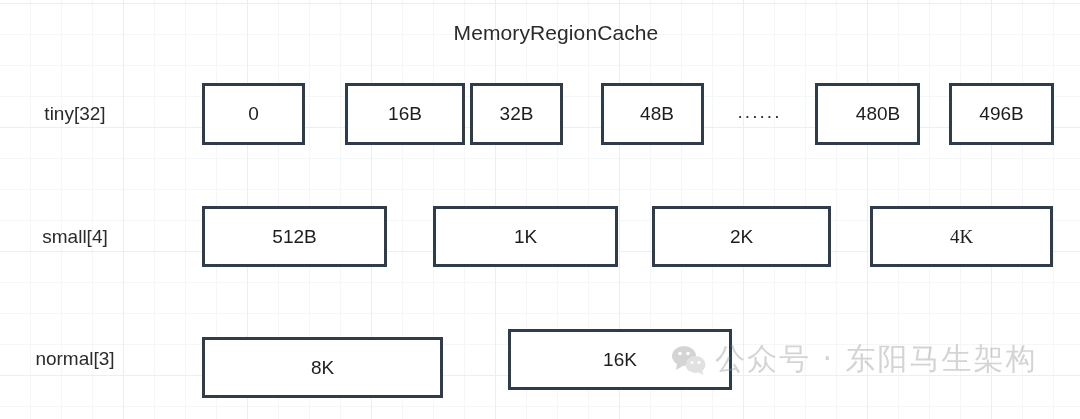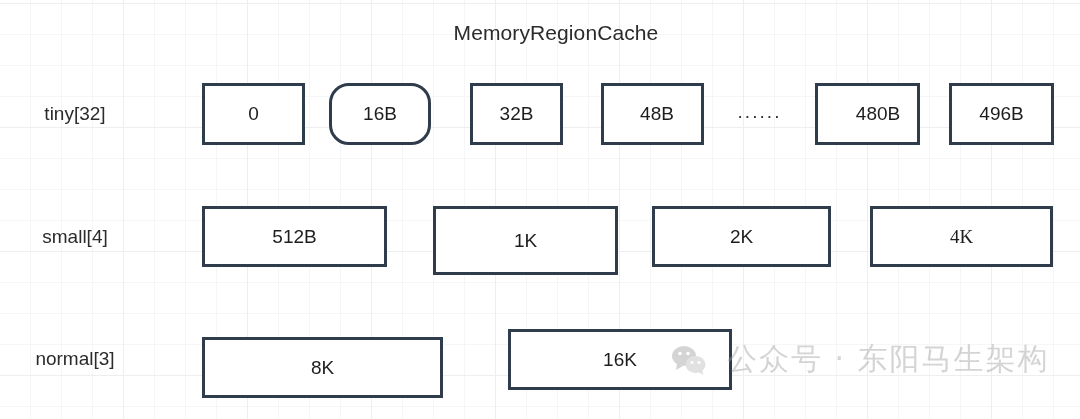--- a/index.html
+++ b/index.html
@@ -65,21 +65,21 @@
     color: #333333;
     letter-spacing: 1px;
     white-space: nowrap;
   }
   .watermark {
     position: absolute;
     left: 672px;
     top: 339px;
     display: flex;
     align-items: center;
-    gap: 21px;
+    gap: 9px;
     opacity: 0.42;
     pointer-events: none;
   }
   .watermark-text {
     font-size: 30px;
     color: #9b9b9b;
     letter-spacing: 2px;
     white-space: nowrap;
     font-family: "DejaVu Sans", sans-serif;
   }
@@ -92,33 +92,33 @@
 </head>
 <body>
 
 <div id="canvas">
 
   <div class="diagram-title">MemoryRegionCache</div>
 
   <div class="row-label" style="left:-10px; top:103px;">tiny[32]</div>
 
   <div class="cell" style="left:202px; top:83px; width:103px; height:62px;">0</div>
-  <div class="cell" style="left:329px; top:83px; width:102px; height:62px;border-radius:20px;">16B</div>
+  <div class="cell" style="left:345px; top:83px; width:120px; height:62px;">16B</div>
   <div class="cell" style="left:470px; top:83px; width:93px; height:62px;">32B</div>
   <div class="cell" style="left:601px; top:83px; width:103px; height:62px;padding-left:9px;">48B</div>
 
   <div class="ellipsis" style="left:731px; top:105px; width:56px; text-align:center;">······</div>
 
   <div class="cell" style="left:815px; top:83px; width:105px; height:62px;padding-left:21px;">480B</div>
   <div class="cell" style="left:949px; top:83px; width:105px; height:62px;">496B</div>
 
   <div class="row-label" style="left:-10px; top:226px;">small[4]</div>
 
   <div class="cell" style="left:202px; top:206px; width:185px; height:61px;">512B</div>
-  <div class="cell" style="left:433px; top:206px; width:185px; height:69px;">1K</div>
+  <div class="cell" style="left:433px; top:206px; width:185px; height:61px;">1K</div>
   <div class="cell" style="left:652px; top:206px; width:179px; height:61px;">2K</div>
   <div class="cell" style="left:870px; top:206px; width:183px; height:61px;font-family:Liberation Serif, serif;">4K</div>
 
   <div class="row-label" style="left:-10px; top:348px;">normal[3]</div>
 
   <div class="cell" style="left:202px; top:329px; width:241px; height:61px;margin-top:8px;">8K</div>
   <div class="cell" style="left:508px; top:329px; width:224px; height:61px;">16K</div>
 
   <div class="watermark">
     <svg class="wechat-icon" viewBox="0 0 34 30">

